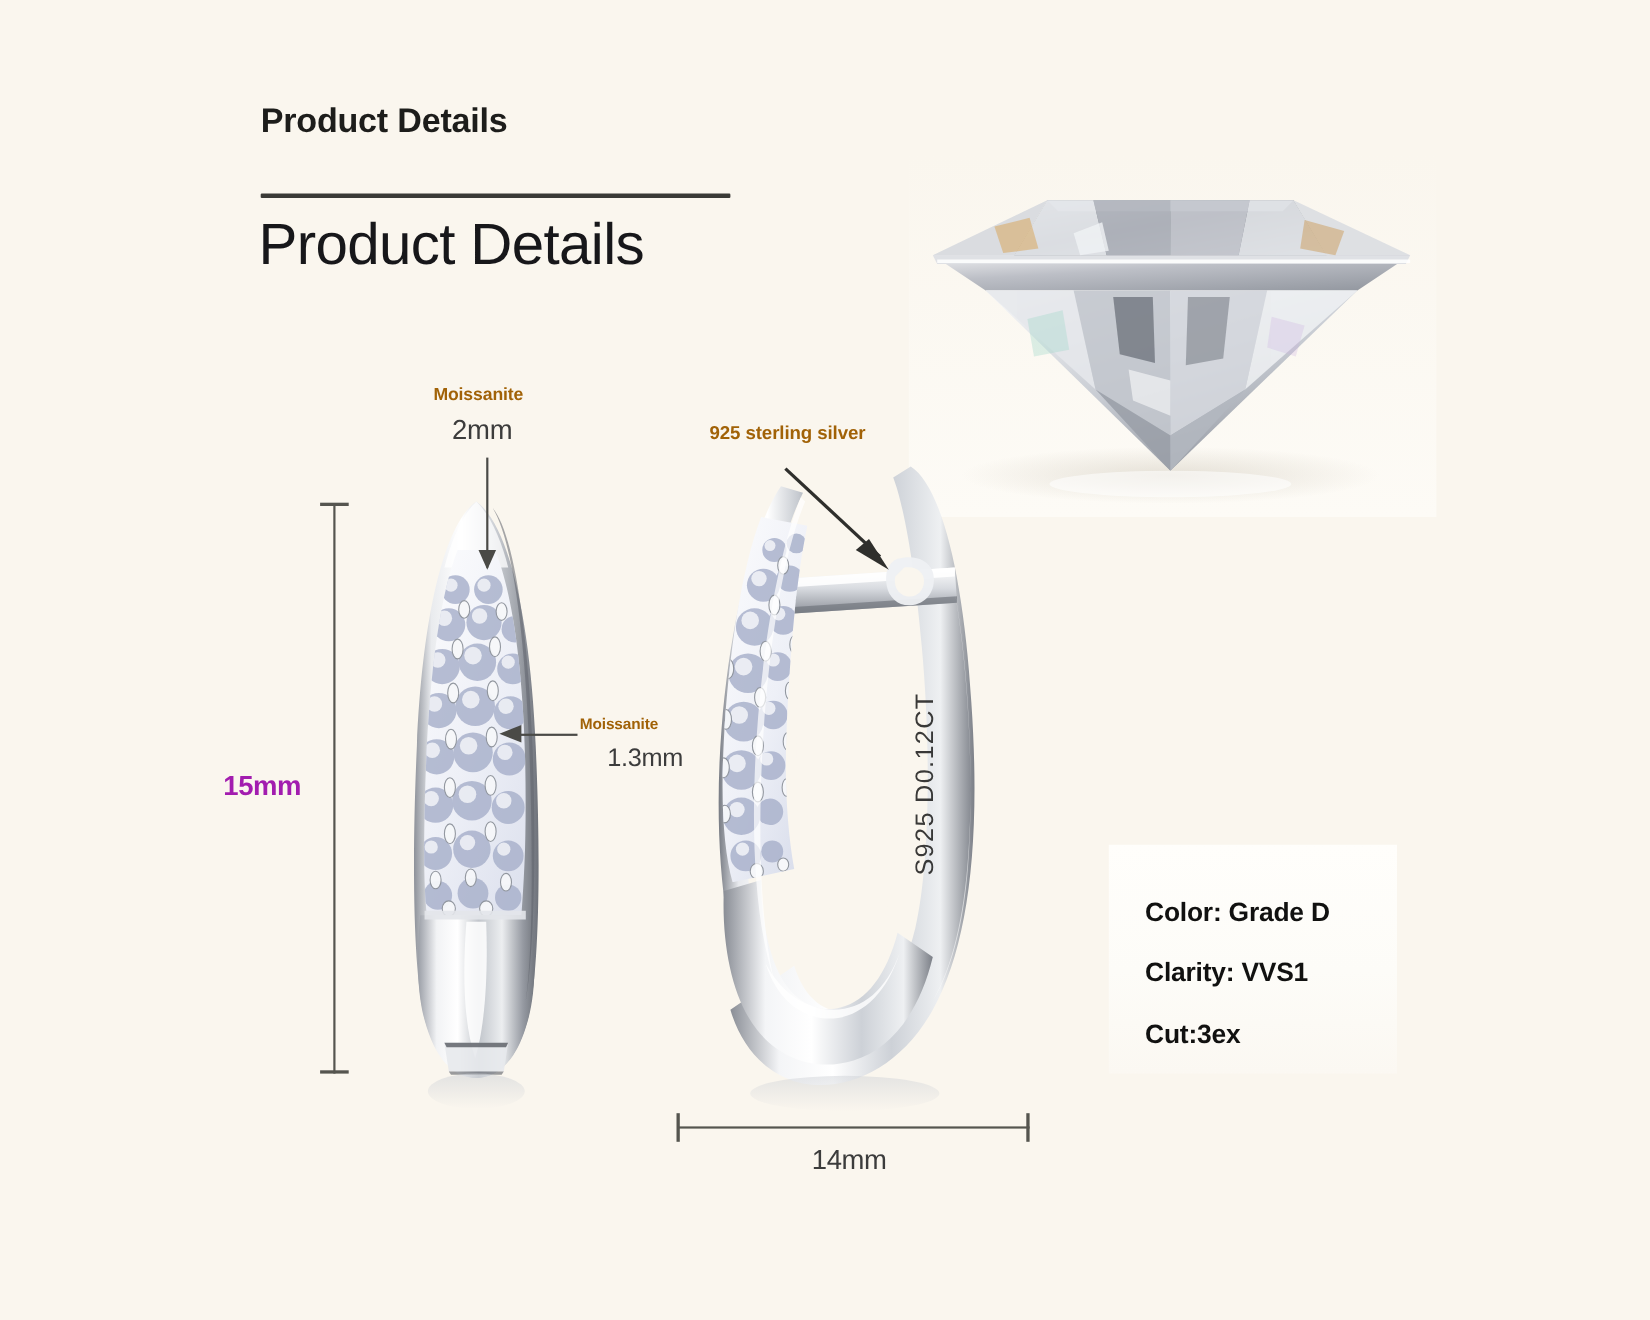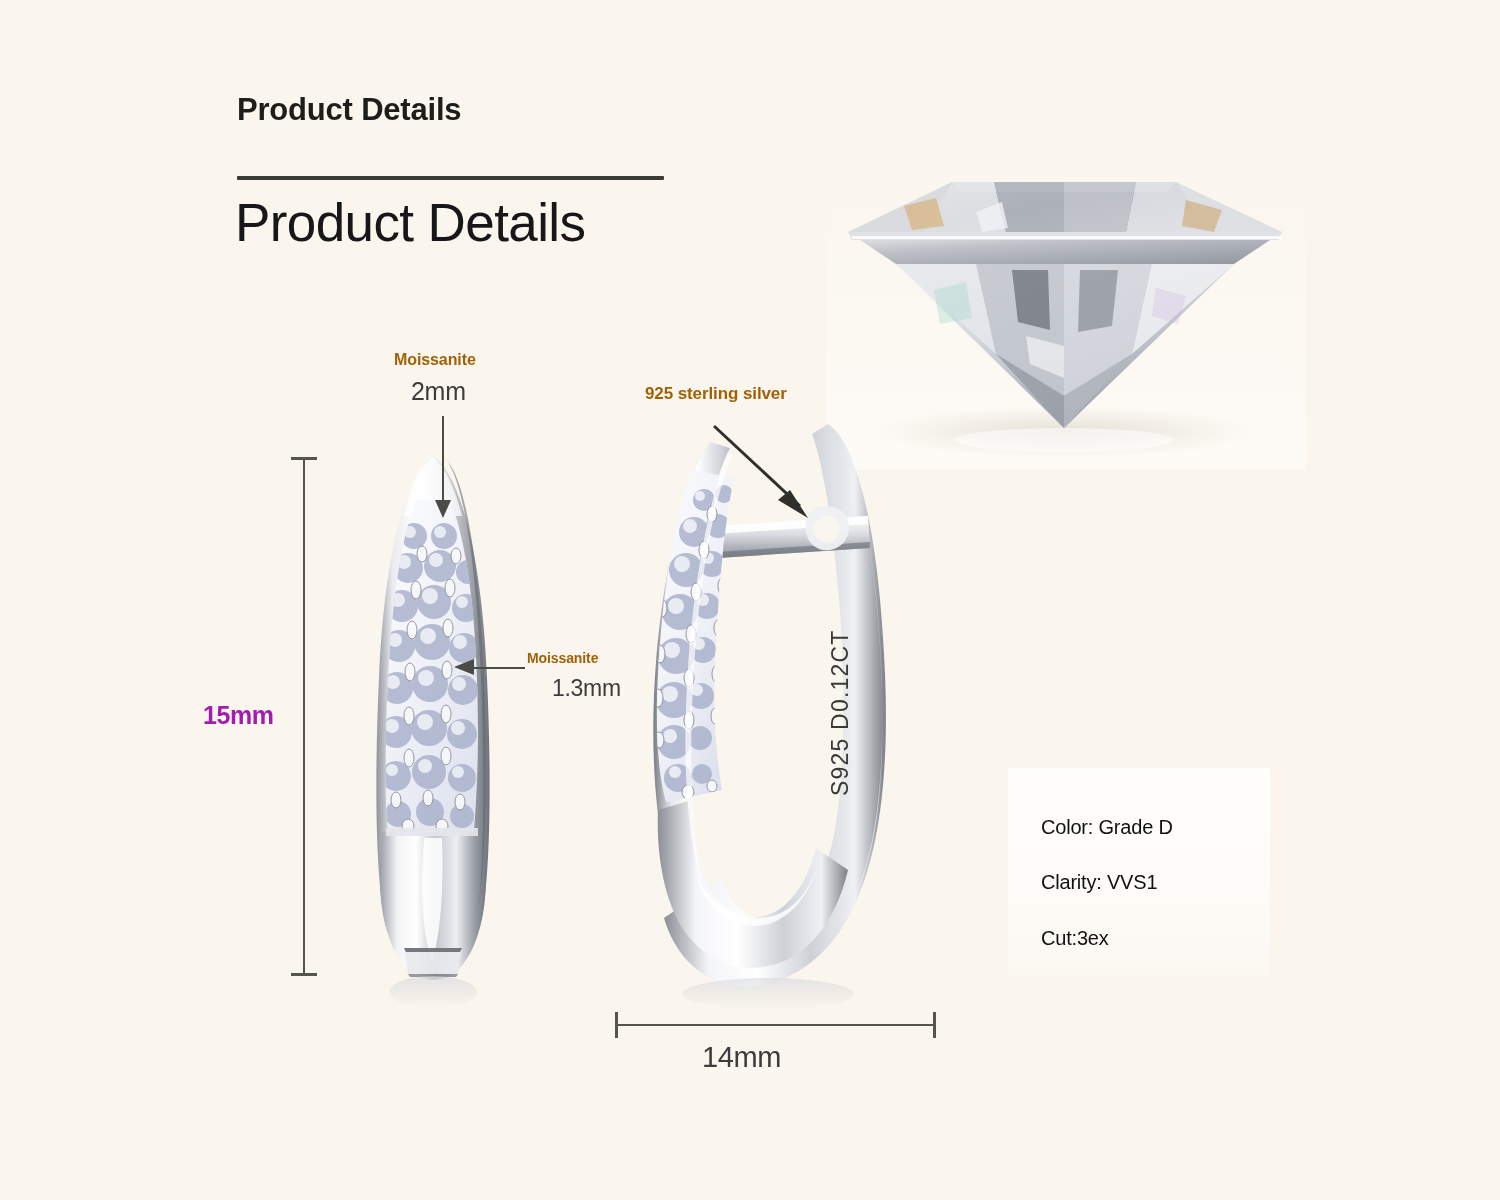--- a/index.html
+++ b/index.html
@@ -72,32 +72,32 @@
   #dim-v-label{
     position:absolute;left:203px;top:701px;
     font-size:25px;font-weight:700;color:#a21caf;letter-spacing:-0.4px;
   }
 
   #dim-h{position:absolute;left:616px;top:1024px;height:2px;width:320px;background:#55554f;}
   .dim-cap-v{position:absolute;width:3px;height:26px;background:#55554f;}
   #dim-h-cap-l{left:615px;top:1012px;}
   #dim-h-cap-r{left:933px;top:1012px;}
   #dim-h-label{
-    position:absolute;left:702px;top:1041px;
-    font-size:29px;font-weight:300;color:#3c3c3c;letter-spacing:-0.4px;
+    position:absolute;left:738px;top:1041px;
+    font-size:25px;font-weight:300;color:#3c3c3c;letter-spacing:-0.4px;
   }
 
   
   #spec-panel{
     position:absolute;left:1008px;top:768px;width:262px;height:208px;
     background:linear-gradient(180deg,#fffefb 0%,#fdfcf8 55%,#fbf8f2 100%);
   }
   .spec-line{
     position:absolute;left:1041px;
-    font-size:20px;font-weight:normal;color:#111110;white-space:nowrap;
+    font-size:24px;font-weight:bold;color:#111110;white-space:nowrap;
     letter-spacing:-0.2px;
   }
   #spec-0{top:816px;}
   #spec-1{top:871px;text-align:center;}
   #spec-2{top:927px;}
 </style>
 </head>
 <body>
 
 <div class="stage">

